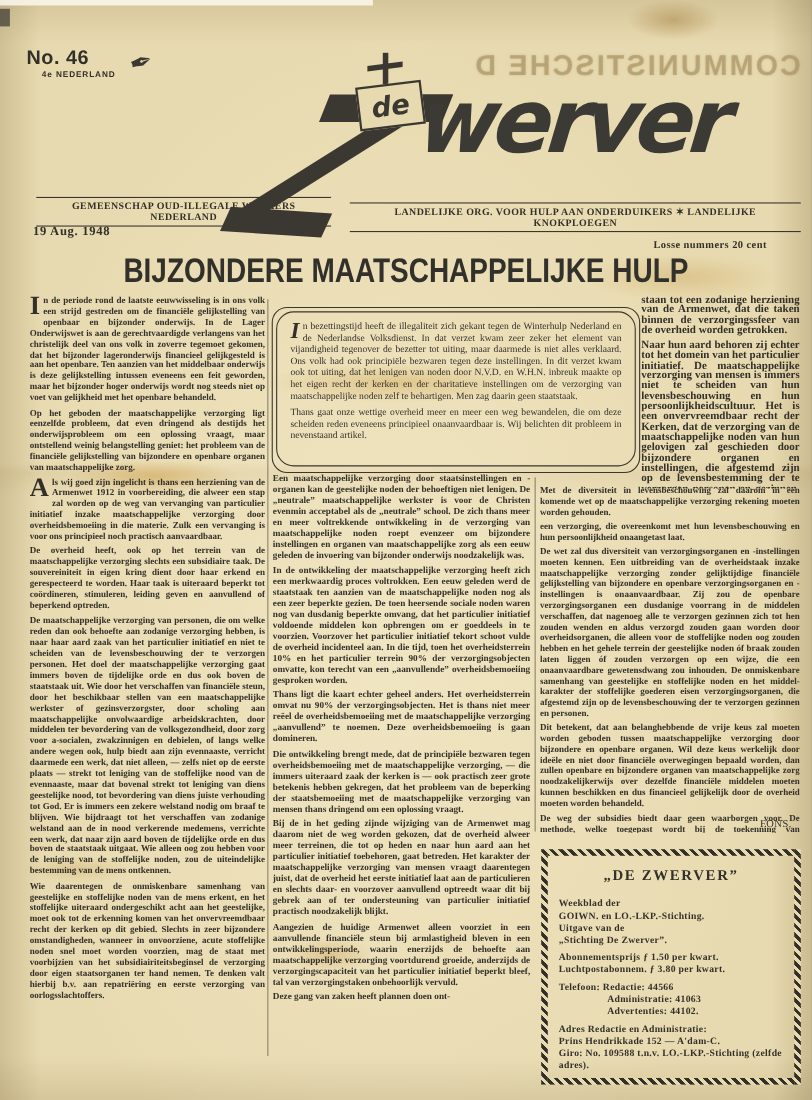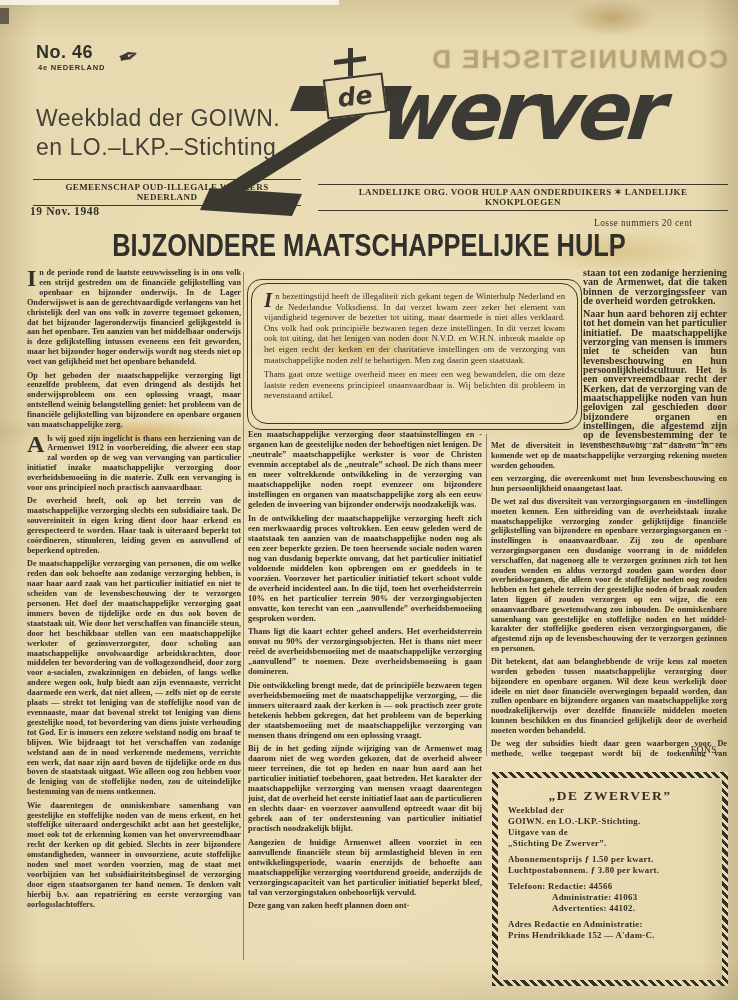--- a/index.html
+++ b/index.html
@@ -17,41 +17,41 @@
       linear-gradient(180deg, transparent 42%, rgba(150,115,55,.10) 43%, transparent 45%),
       linear-gradient(90deg, rgba(110,88,45,.20) 0, transparent 5%, transparent 95%, rgba(110,88,45,.24) 100%),
       linear-gradient(0deg, rgba(120,95,50,.16) 0, transparent 4%, transparent 96%, rgba(130,105,55,.18) 100%);
   }
   .txt{position:absolute;text-align:justify;overflow:hidden;}
   .txt p{margin:0 0 3.5px 0;}
   .body-w{font-weight:700;}
   .dc::first-letter{float:left;font-size:24px;line-height:19px;padding:1px 3px 0 0;font-weight:700;}
   .rule-v{position:absolute;width:1px;background:rgba(62,57,46,.55);}
   
-  .issue-no{position:absolute;left:36px;top:42px;font-family:"Liberation Sans",sans-serif;font-weight:700;font-size:18px;letter-spacing:.5px;}
+  .issue-no{position:absolute;left:24px;top:42px;font-family:"Liberation Sans",sans-serif;font-weight:700;font-size:18px;letter-spacing:.5px;}
   .volume{position:absolute;left:38px;top:63px;font-family:"Liberation Sans",sans-serif;font-weight:700;font-size:7.5px;letter-spacing:.8px;}
   .quill{position:absolute;left:118px;top:42px;font-size:25px;transform:rotate(-18deg);color:#3c3933;}
   .weekblad{position:absolute;left:36px;top:104px;font-family:"Liberation Sans",sans-serif;font-weight:400;font-size:23px;color:#45413a;letter-spacing:.5px;line-height:29px;}
   .ghost{position:absolute;left:368px;top:44px;width:360px;transform:scaleX(-1);
     font-family:"Liberation Sans",sans-serif;font-weight:700;font-size:26px;letter-spacing:2px;
     color:rgba(168,146,98,.55);text-shadow:0 0 2px rgba(168,146,98,.5);white-space:nowrap;}
   .logo-svg{position:absolute;left:196px;top:38px;z-index:3;}
   .logo-de{position:absolute;left:325px;top:76px;z-index:4;width:56px;height:36px;
     border:2.5px solid #3b3832;background:#e8dab0;transform:rotate(-7deg);
     display:flex;align-items:center;justify-content:center;
     font-family:"DejaVu Sans",sans-serif;font-style:italic;font-weight:700;font-size:25px;color:#3b3832;}
   .logo-werver{position:absolute;left:382px;top:72px;z-index:3;
     font-family:"DejaVu Sans",sans-serif;font-style:italic;font-weight:700;font-size:79px;
     letter-spacing:-5px;color:#3c3a34;transform:skewX(-6deg) scaleY(1.02);line-height:1;}
   .banner{position:absolute;font-weight:700;font-size:9px;letter-spacing:.4px;text-align:center;
     border-top:1.5px solid #3a372f;border-bottom:1.5px solid #3a372f;padding:2px 2px 2.5px;}
   .banner-left{left:33px;top:179px;width:264px;}
   .banner-right{left:318px;top:184px;width:406px;}
   .dateline{position:absolute;left:30px;top:205px;font-weight:700;font-size:11.5px;letter-spacing:.6px;}
-  .price{position:absolute;left:594px;top:218px;font-weight:400;font-size:9.5px;letter-spacing:.4px;}
+  .price{position:absolute;left:594px;top:218px;font-weight:700;font-size:9.5px;letter-spacing:.4px;}
   .headline{position:absolute;left:0;top:228px;width:738px;text-align:center;
     font-family:"Liberation Sans",sans-serif;font-weight:700;font-size:31px;color:#32302b;
     transform:scaleX(.82);letter-spacing:0;}
   
   .intro-box{position:absolute;left:247px;top:279px;width:327px;height:143px;
     border:1.5px solid #3a372f;border-radius:14px;padding:3px;z-index:2;}
   .intro-inner{border:1px solid #3a372f;border-radius:16px;height:calc(100% - 2px);
     padding:7px 12px 0;box-sizing:border-box;font-size:8.7px;line-height:10.6px;text-align:justify;overflow:hidden;}
   .intro-inner p{margin:0 0 4px 0;}
   .intro-inner .dc::first-letter{font-style:italic;font-size:21px;line-height:17px;}
@@ -59,21 +59,21 @@
   .col-left{left:27px;top:268px;width:214px;height:702px;font-size:8.2px;line-height:9.9px;}
   .col-right-narrow{left:583px;top:268px;width:144px;height:176px;font-size:10px;line-height:9.35px;}
   .col-middle{left:248px;top:430px;width:234px;height:532px;font-size:8.4px;line-height:10.0px;}
   .col-right-wide{left:491px;top:441px;width:236px;height:316px;font-size:8.2px;line-height:9.8px;}
   .signature{position:absolute;left:620px;top:745px;width:100px;text-align:right;font-weight:400;font-size:9.5px;letter-spacing:.5px;}
   
   .colophon{position:absolute;left:492px;top:772px;width:236px;height:214px;box-sizing:border-box;
     border:6px solid #33302a;
     border-image:repeating-linear-gradient(45deg,#33302a 0 3px,#e8dab0 3px 6px) 6;
     padding:8px 10px;font-weight:700;}
-  .colo-title{text-align:center;font-size:13.5px;letter-spacing:1.5px;margin:2px 0 1px;}
+  .colo-title{text-align:center;font-size:13.5px;letter-spacing:1.5px;margin:2px 0 12px;}
   .colo-line{font-size:8.8px;line-height:11px;letter-spacing:.3px;}
   .c-center{}
   .c-indent{padding-left:44px;}
   .c-gap{margin-top:5px;}
   
   .edge-top-sliver{position:absolute;left:0;top:0;width:46%;height:5px;background:rgba(250,248,240,.85);}
   .corner-mark{position:absolute;left:0;top:8px;width:9px;height:16px;background:#4b463c;opacity:.8;}
 </style>
 </head>
 <body>
@@ -81,49 +81,45 @@
 <div class="page">
 
   <div class="edge-top-sliver"></div>
   <div class="corner-mark"></div>
 
   <div class="issue-no">No. 46</div>
   <div class="volume">4e NEDERLAND</div>
   <div class="quill">✒</div>
   <div class="ghost">COMMUNISTISCHE D</div>
 
-  <div class="weekblad">
-    <div>Weekblad der GOIWN.</div>
-    <div>en LO.–LKP.–Stichting.</div>
-  </div>
 
   <svg class="logo-svg" width="220" height="185" viewBox="0 0 220 185">
     <rect x="152" y="10" width="5" height="44" fill="#3b3832"></rect>
     <polygon points="138,22 170,18 170,23 138,27" fill="#3b3832"></polygon>
     <polygon points="104,48 216,48 206,73 94,73" fill="#3b3832"></polygon>
     <polygon points="188,48 216,48 44,156 16,156" fill="#3b3832"></polygon>
     <polygon points="14,150 106,156 96,178 4,172" fill="#3b3832"></polygon>
   </svg>
   <div class="logo-de">
     <span>de</span>
   </div>
   <div class="logo-werver">werver</div>
 
   <div class="banner banner-left">GEMEENSCHAP OUD-ILLEGALE WERKERS NEDERLAND</div>
   <div class="banner banner-right">LANDELIJKE ORG. VOOR HULP AAN ONDERDUIKERS ✶ LANDELIJKE KNOKPLOEGEN</div>
 
-  <div class="dateline">19 Nov. 1948</div>
+  <div class="dateline">19 Aug. 1948</div>
   <div class="price">Losse nummers 20 cent</div>
 
   <div class="headline">BIJZONDERE MAATSCHAPPELIJKE HULP</div>
 
   <div class="intro-box">
     <div class="intro-inner">
       <p class="dc">In bezettingstijd heeft de illegaliteit zich gekant tegen de Winterhulp Nederland en de Nederlandse Volksdienst. In dat verzet kwam zeer zeker het element van vijandigheid tegenover de bezetter tot uiting, maar daarmede is niet alles verklaard. Ons volk had ook principiële bezwaren tegen deze instellingen. In dit verzet kwam ook tot uiting, dat het lenigen van noden door N.V.D. en W.H.N. inbreuk maakte op het eigen recht der kerken en der charitatieve instellingen om de verzorging van maatschappelijke noden zelf te behartigen. Men zag daarin geen staatstaak.</p>
-      <p>Thans gaat onze wettige overheid meer en meer een weg bewandelen, die om deze laatste reden eveneens principieel onaanvaardbaar is. Wij belichten dit probleem in nevenstaand artikel.</p>
+      <p>Thans gaat onze wettige overheid meer en meer een weg bewandelen, die om deze scheiden reden eveneens principieel onaanvaardbaar is. Wij belichten dit probleem in nevenstaand artikel.</p>
     </div>
   </div>
 
   <div class="rule-v" style="left:243px;top:272px;height:688px;"></div>
   <div class="rule-v" style="left:486px;top:434px;height:322px;"></div>
 
   <div class="txt body-w col-left">
     <p class="dc">In de periode rond de laatste eeuwwisseling is in ons volk een strijd gestreden om de financiële gelijkstelling van openbaar en bijzonder onderwijs. In de Lager Onderwijswet is aan de gerechtvaardigde verlangens van het christelijk deel van ons volk in zoverre tegemoet gekomen, dat het bijzonder lageronderwijs financieel gelijkgesteld is aan het openbare. Ten aanzien van het middelbaar onderwijs is deze gelijkstelling intussen eveneens een feit geworden, maar het bijzonder hoger onderwijs wordt nog steeds niet op voet van gelijkheid met het openbare behandeld.</p>
     <p><span>Op het geboden der </span><b>maatschappelijke verzorging</b><span> ligt eenzelfde probleem, dat even dringend als destijds het onderwijsprobleem om een oplossing vraagt, maar ontstellend weinig belangstelling geniet: het probleem van de financiële gelijkstelling van bijzondere en openbare organen van maatschappelijke zorg.</span></p>
     <p class="dc">Als wij goed zijn ingelicht is thans een herziening van de Armenwet 1912 in voorbereiding, die alweer een stap zal worden op de weg van vervanging van particulier initiatief inzake maatschappelijke verzorging door overheidsbemoeiing in die materie. Zulk een vervanging is voor ons principieel noch practisch aanvaardbaar.</p>
@@ -163,15 +159,16 @@
     <div class="colo-line c-center">GOIWN.  en  LO.-LKP.-Stichting.</div>
     <div class="colo-line">Uitgave van de</div>
     <div class="colo-line c-center">„Stichting De Zwerver”.</div>
     <div class="colo-line c-gap">Abonnementsprijs ƒ 1.50 per kwart.</div>
     <div class="colo-line">Luchtpostabonnem. ƒ 3.80 per kwart.</div>
     <div class="colo-line c-gap">Telefoon: Redactie: 44566</div>
     <div class="colo-line c-indent">Administratie: 41063</div>
     <div class="colo-line c-indent">Advertenties: 44102.</div>
     <div class="colo-line c-gap">Adres Redactie en Administratie:</div>
     <div class="colo-line">Prins Hendrikkade 152 — A'dam-C.</div>
+    <div class="colo-line">Giro: No. 109588 t.n.v. LO.-LKP.-Stichting (zelfde adres).</div>
   </div>
 
 </div>
 
 </body></html>

